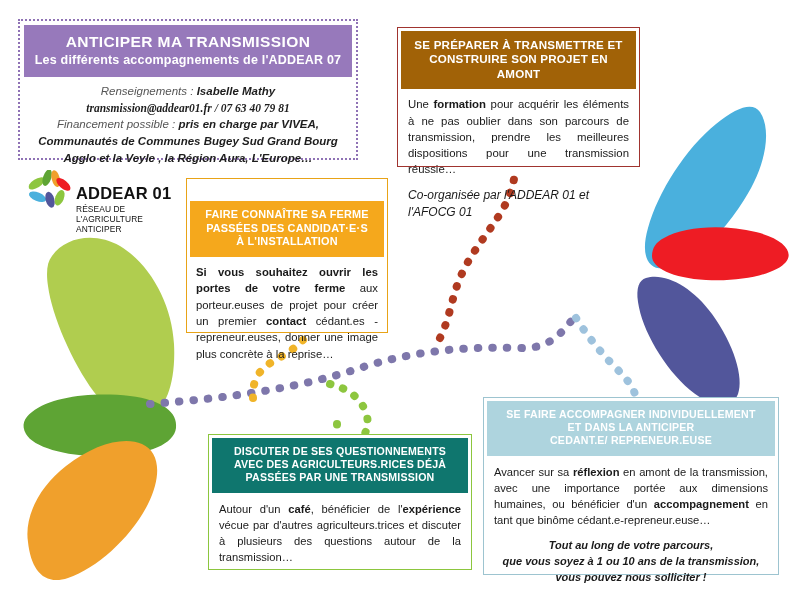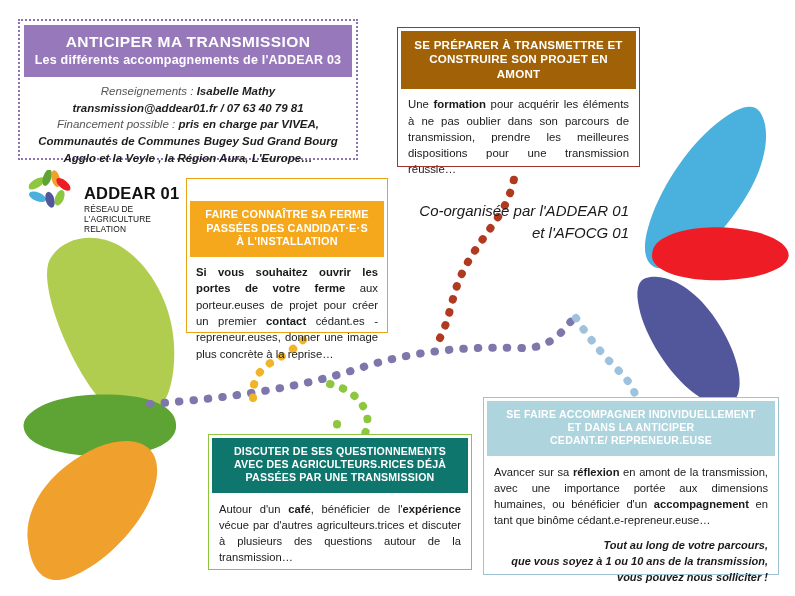--- a/index.html
+++ b/index.html
@@ -45,21 +45,21 @@
     left:397px;top:27px;width:243px;height:140px;
     border:1.5px solid #a0342f;padding:3px;
   }
   #card-preparer .card-head{
     background:#a16207;font-size:11.6px;padding:7px 6px 8px 6px;
   }
   #card-preparer .card-body{
     font-size:11.4px;line-height:1.42;padding:7px 7px 0 7px;text-align:justify;
   }
   #card-preparer .note{
-    font-style:italic;font-size:15px;margin-top:23px;text-align:right;
+    font-style:italic;font-size:12px;margin-top:10px;text-align:left;
   }
 
   
   #card-faire{
     left:186px;top:178px;width:202px;height:155px;
     border:1.5px solid #e8a317;padding:3px;
   }
   #card-faire .card-head{
     background:#f5a81c;font-size:10.9px;padding:7px 5px 8px 5px;margin-top:19px;
   }
@@ -84,28 +84,28 @@
     left:483px;top:397px;width:296px;height:178px;
     border:1.5px solid #9dc4d0;padding:3px;
   }
   #card-accompagner .card-head{
     background:#aed4de;font-size:10.6px;padding:7px 5px 8px 5px;
   }
   #card-accompagner .card-body{
     font-size:11.2px;line-height:1.45;padding:8px 7px 0 7px;text-align:justify;
   }
   #card-accompagner .closing{
-    margin-top:9px;text-align:right;font-style:italic;font-weight:bold;
+    margin-top:9px;text-align:center;font-style:italic;font-weight:bold;
     font-size:11px;line-height:1.45;
   }
 
   
   #logo{position:absolute;left:26px;top:168px;z-index:6;display:flex;align-items:flex-start;}
   #logo-mark{width:48px;height:46px;flex:0 0 auto;margin-top:2px;}
-  #logo-txt{margin-left:10px;}
+  #logo-txt{margin-left:2px;}
   #logo-title{font-size:16.5px;font-weight:bold;color:#111;letter-spacing:.2px;line-height:1;margin-top:17px;}
   #logo-sub{font-size:8.4px;color:#111;line-height:1.22;margin-top:2px;letter-spacing:.1px;}
 </style>
 </head>
 <body>
 
 <div id="stage">
 
   <svg id="leaves" viewBox="0 0 795 596">
 
@@ -133,28 +133,28 @@
     <path d="M440 338 C 450 318, 452 296, 460 278 C 470 254, 486 236, 500 214 C 510 198, 514 182, 516 168" fill="none" stroke="#b03a20" stroke-width="8" stroke-linecap="round" stroke-dasharray="0.5 13"></path>
 
     <path d="M576 318 C 586 334, 600 352, 616 368 C 628 380, 634 388, 636 398" fill="none" stroke="#9ec2dd" stroke-width="8" stroke-linecap="round" stroke-dasharray="0.5 13"></path>
 
     <path d="M337 424 L 337 434" fill="none" stroke="#8dc63f" stroke-width="8" stroke-linecap="round" stroke-dasharray="0.5 13"></path>
   </svg>
 
   <div class="card" id="card-anticiper">
     <div class="card-head">
       <div class="head-l1">ANTICIPER MA TRANSMISSION</div>
-      <div class="head-l2">Les différents accompagnements de l'ADDEAR 03</div>
+      <div class="head-l2">Les différents accompagnements de l'ADDEAR 07</div>
     </div>
     <div class="card-body">
       <div>
         <span class="lbl">Renseignements :</span>
         <b>Isabelle Mathy</b>
       </div>
-      <div style="font-weight:bold;">transmission@addear01.fr  / 07 63 40 79 81</div>
+      <div style="font-weight:bold;font-family:Liberation Serif, serif;">transmission@addear01.fr  / 07 63 40 79 81</div>
       <div>
         <span class="lbl">Financement possible :</span>
         <span style="font-weight:bold;">pris en charge par VIVEA, Communautés de Communes Bugey Sud Grand Bourg Agglo et la Veyle , la Région Aura, L'Europe…</span>
       </div>
     </div>
   </div>
 
   <div id="logo">
     <svg id="logo-mark" viewBox="0 0 100 96">
       <ellipse cx="22" cy="28" rx="19" ry="9" transform="rotate(-32 22 28)" fill="#8dc63f"></ellipse>
@@ -163,21 +163,21 @@
       <ellipse cx="78" cy="30" rx="18" ry="8.5" transform="rotate(-140 78 30)" fill="#ee1c24"></ellipse>
       <ellipse cx="24" cy="56" rx="19" ry="9" transform="rotate(22 24 56)" fill="#4ab0dd"></ellipse>
       <ellipse cx="50" cy="62" rx="17" ry="9" transform="rotate(74 50 62)" fill="#52569b"></ellipse>
       <ellipse cx="70" cy="58" rx="17" ry="9" transform="rotate(112 70 58)" fill="#8dc63f"></ellipse>
     </svg>
     <div id="logo-txt">
       <div id="logo-title">ADDEAR 01</div>
       <div id="logo-sub">
         <div>RÉSEAU DE</div>
         <div>L'AGRICULTURE</div>
-        <div>RELATION</div>
+        <div>ANTICIPER</div>
       </div>
     </div>
   </div>
 
   <div class="card" id="card-preparer">
     <div class="card-head">
       <div>SE PRÉPARER À TRANSMETTRE ET</div>
       <div>CONSTRUIRE SON PROJET EN AMONT</div>
     </div>
     <div class="card-body">

